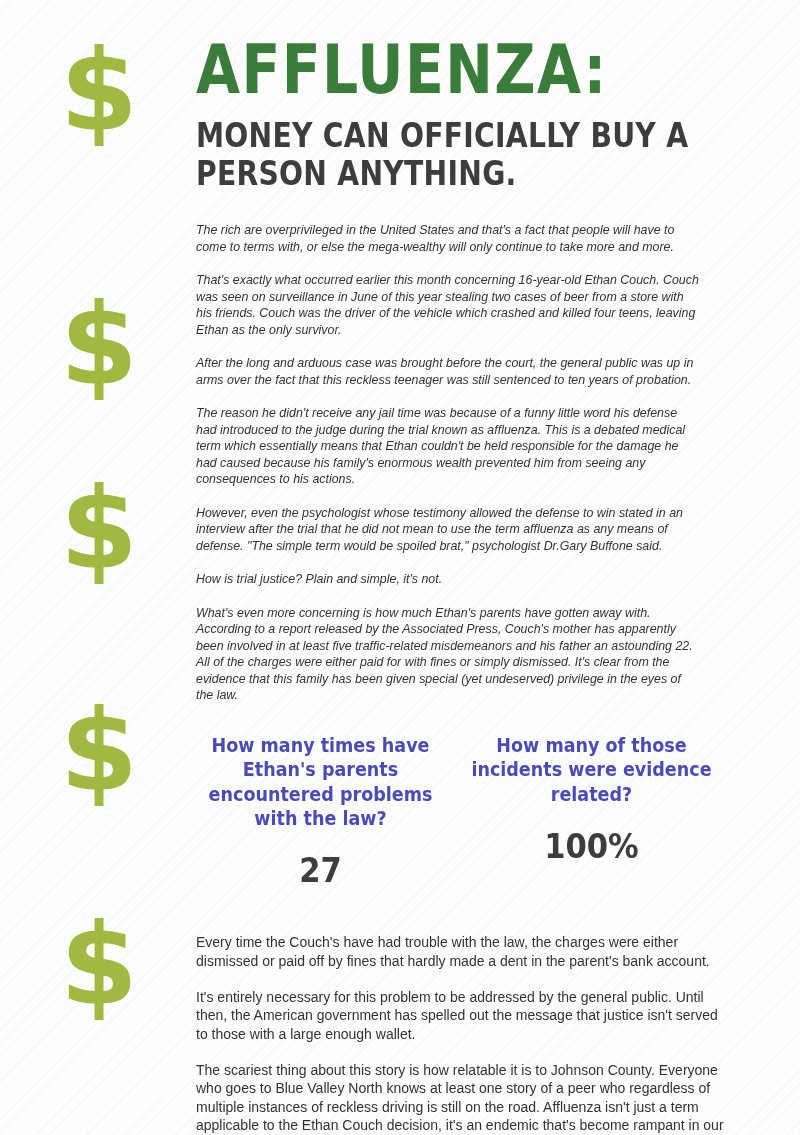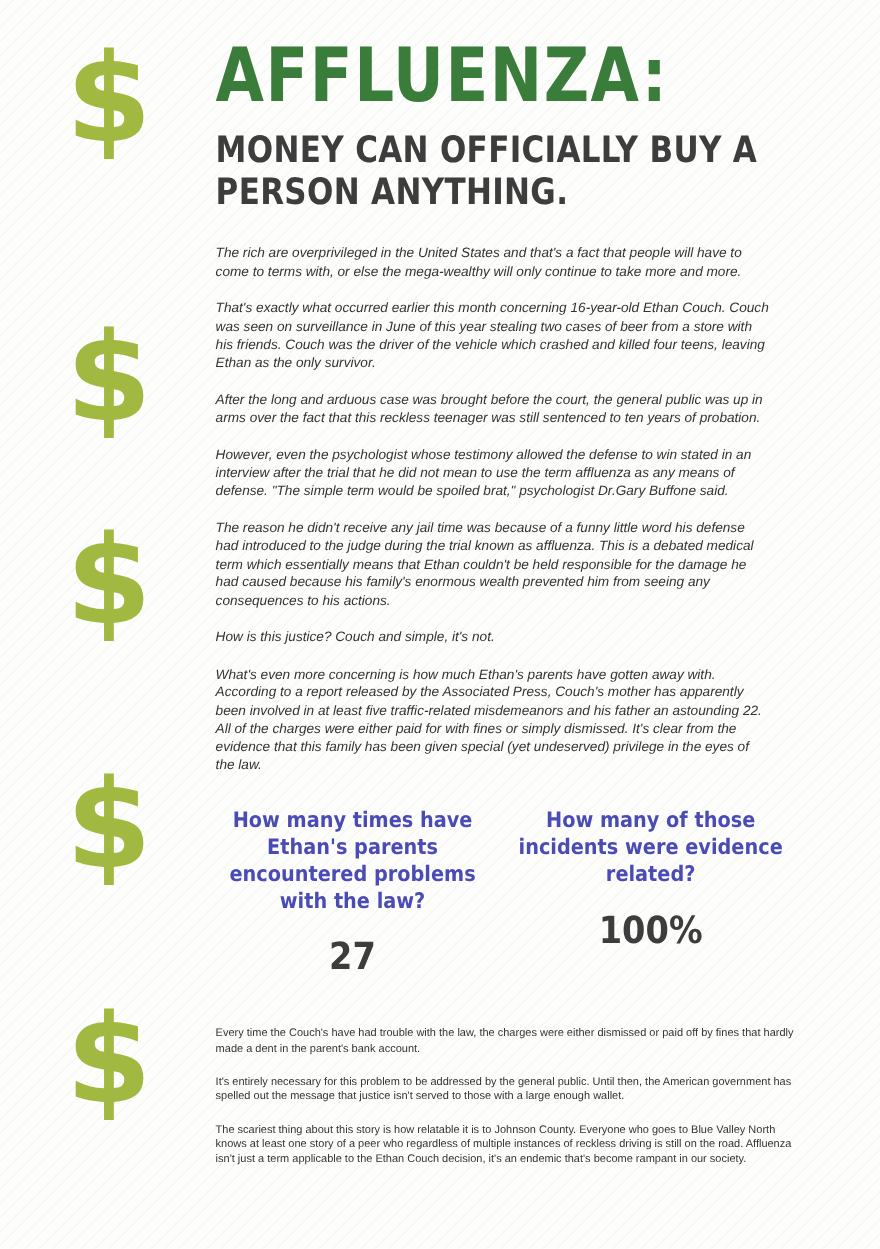--- a/index.html
+++ b/index.html
@@ -127,21 +127,21 @@
     line-height: 1;
   }
 
   .body-copy-2 {
     margin-top: 46px;
     width: 532px;
   }
   .body-copy-2 p {
     margin: 0 0 17px 0;
     color: #333333;
-    font-size: 10px;
+    font-size: 14px;
     line-height: 1.33;
   }
 </style>
 </head>
 <body>
 
 <div class="page">
 
   <div class="dollar-column">
     <div class="dollar d1">$</div>
@@ -153,23 +153,23 @@
 
   <div class="content">
 
     <h1 class="title">AFFLUENZA:</h1>
     <h2 class="subtitle">MONEY CAN OFFICIALLY BUY A PERSON ANYTHING.</h2>
 
     <div class="body-copy">
       <p>The rich are overprivileged in the United States and that's a fact that people will have to come to terms with, or else the mega-wealthy will only continue to take more and more.</p>
       <p>That's exactly what occurred earlier this month concerning 16-year-old Ethan Couch. Couch was seen on surveillance in June of this year stealing two cases of beer from a store with his friends. Couch was the driver of the vehicle which crashed and killed four teens, leaving Ethan as the only survivor.</p>
       <p>After the long and arduous case was brought before the court, the general public was up in arms over the fact that this reckless teenager was still sentenced to ten years of probation.</p>
+      <p>The reason he didn't receive any jail time was because of a funny little word his defense had introduced to the judge during the trial known as affluenza. This is a debated medical term which essentially means that Ethan couldn't be held responsible for the damage he had caused because his family's enormous wealth prevented him from seeing any consequences to his actions.</p>
       <p>However, even the psychologist whose testimony allowed the defense to win stated in an interview after the trial that he did not mean to use the term affluenza as any means of defense. "The simple term would be spoiled brat," psychologist Dr.Gary Buffone said.</p>
-      <p>The reason he didn't receive any jail time was because of a funny little word his defense had introduced to the judge during the trial known as affluenza. This is a debated medical term which essentially means that Ethan couldn't be held responsible for the damage he had caused because his family's enormous wealth prevented him from seeing any consequences to his actions.</p>
-      <p>How is this justice? Couch and simple, it's not.</p>
+      <p>How is trial justice? Plain and simple, it's not.</p>
       <p>What's even more concerning is how much Ethan's parents have gotten away with. According to a report released by the Associated Press, Couch's mother has apparently been involved in at least five traffic-related misdemeanors and his father an astounding 22. All of the charges were either paid for with fines or simply dismissed. It's clear from the evidence that this family has been given special (yet undeserved) privilege in the eyes of the law.</p>
     </div>
 
     <div class="stats">
       <div class="stat">
         <div class="stat-q">How many times have Ethan's parents encountered problems with the law?</div>
         <div class="stat-v">27</div>
       </div>
       <div class="stat">
         <div class="stat-q">How many of those incidents were evidence related?</div>

